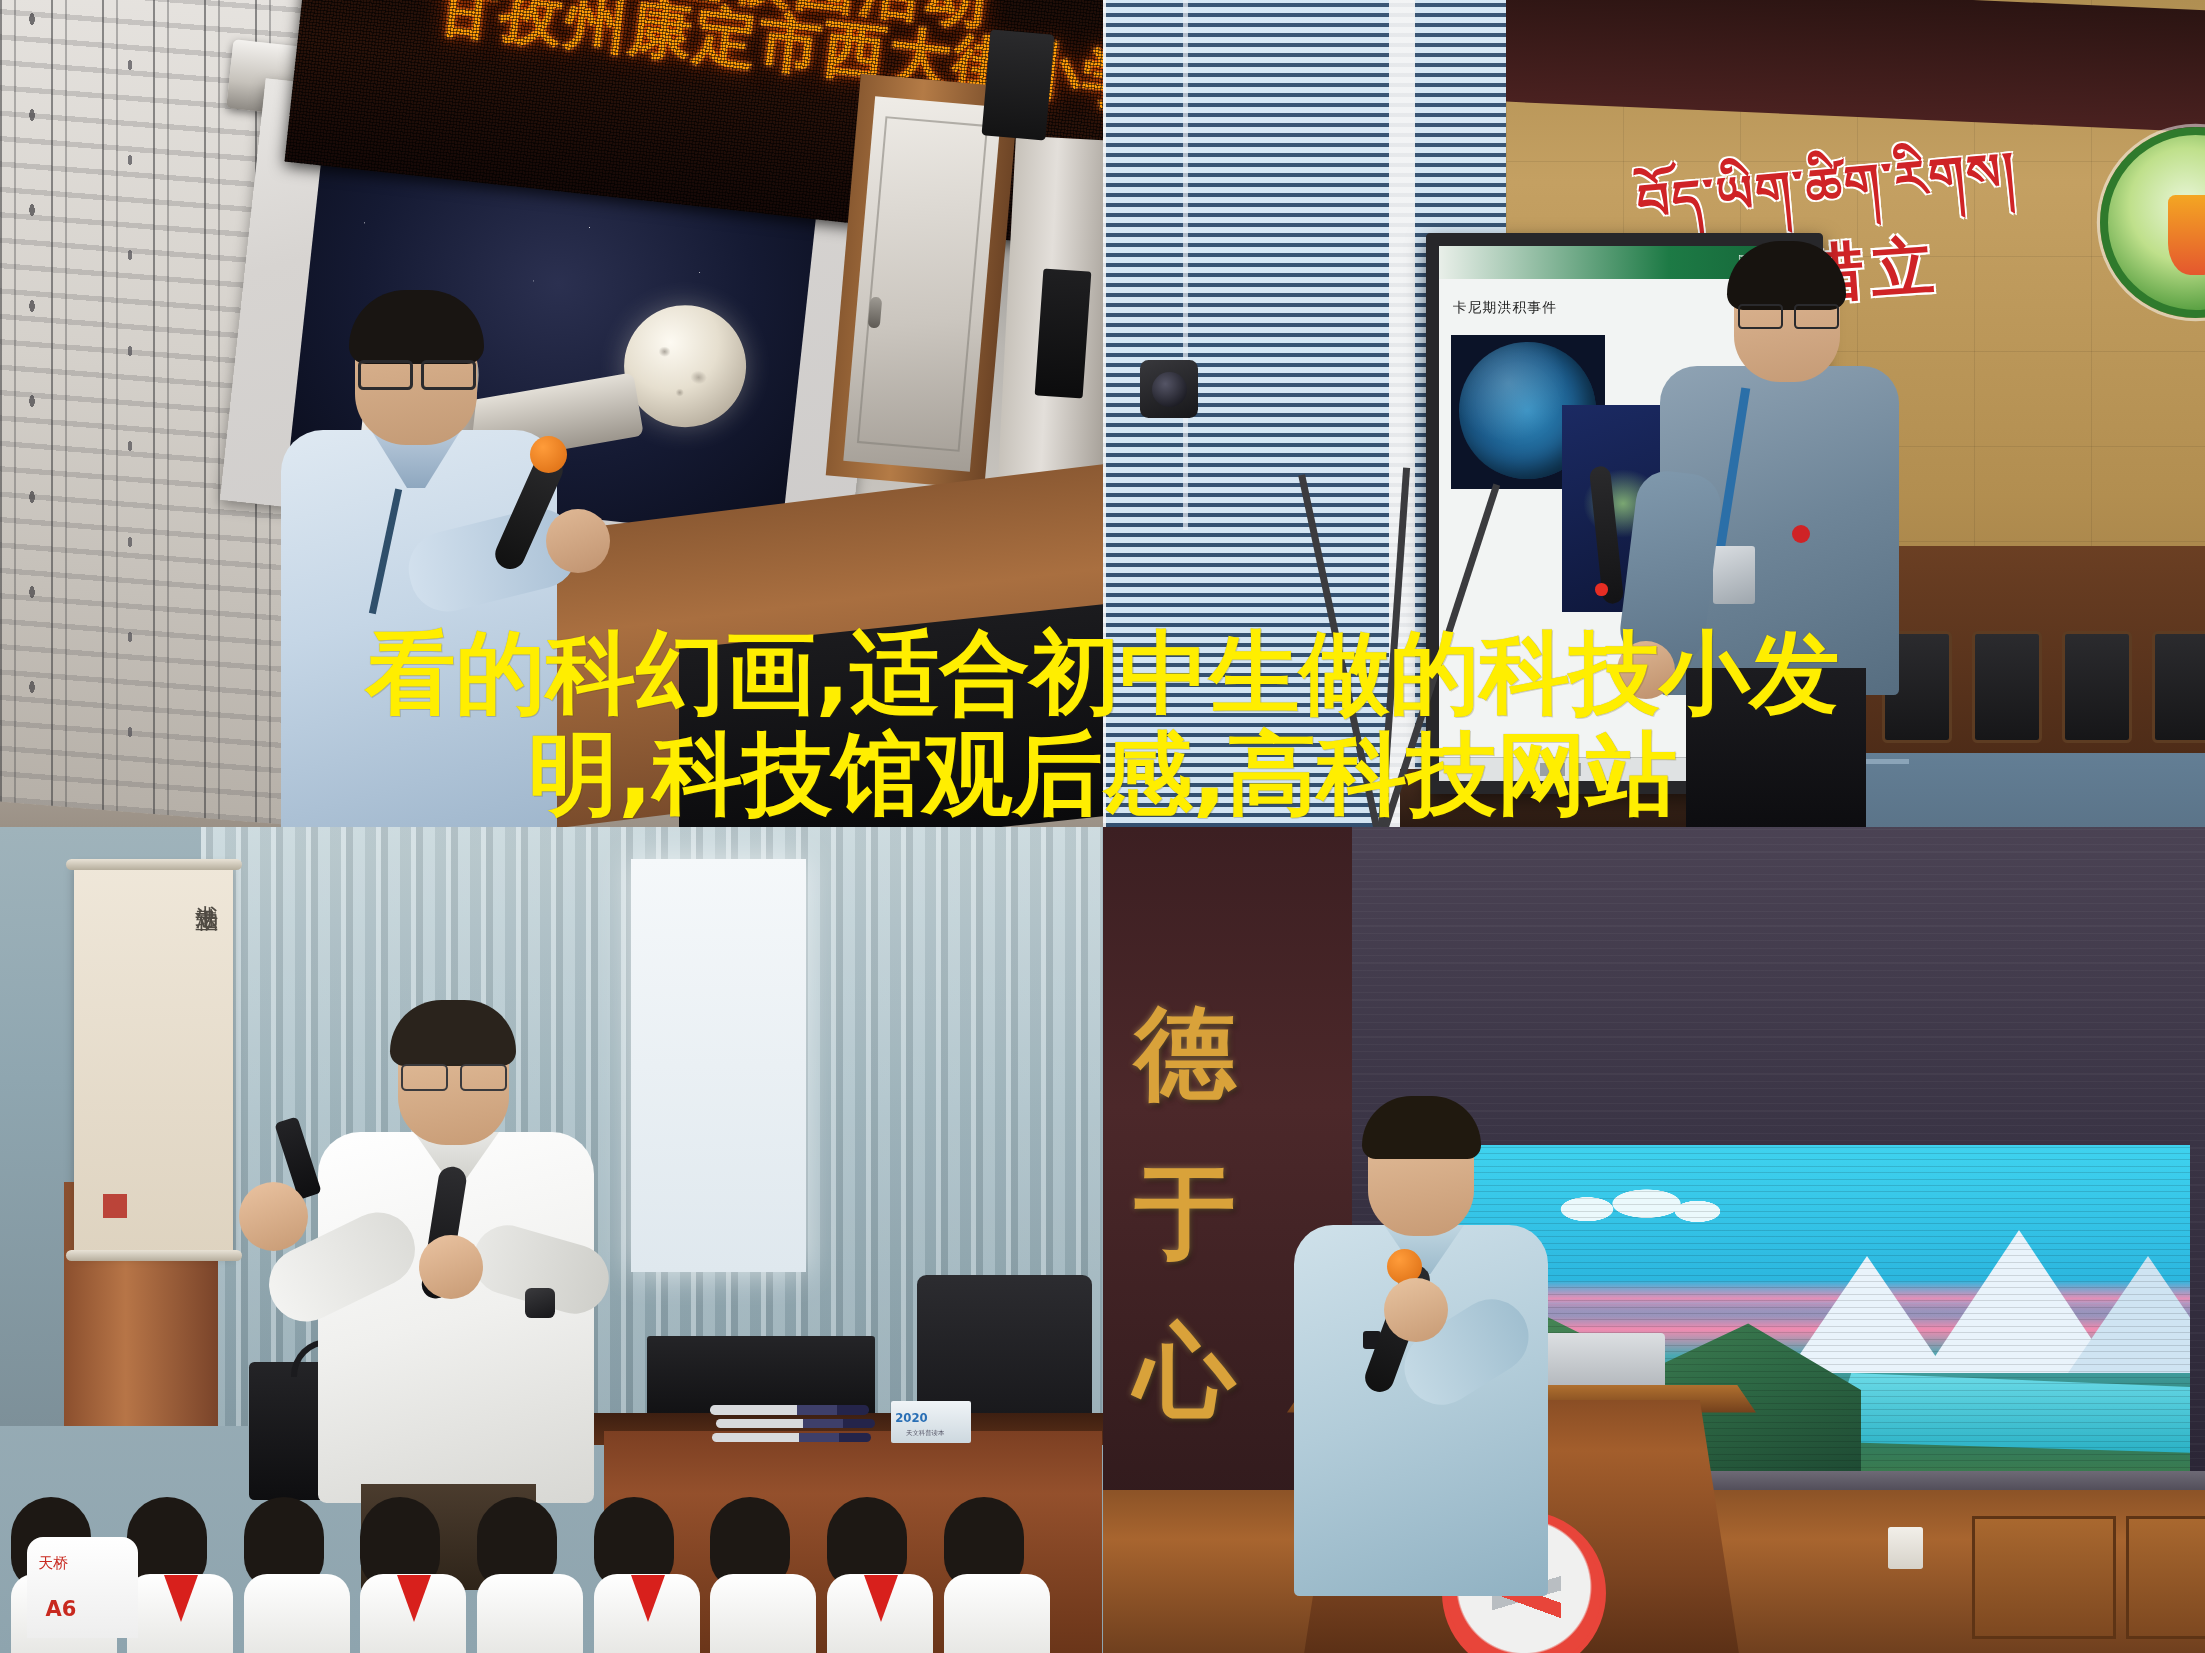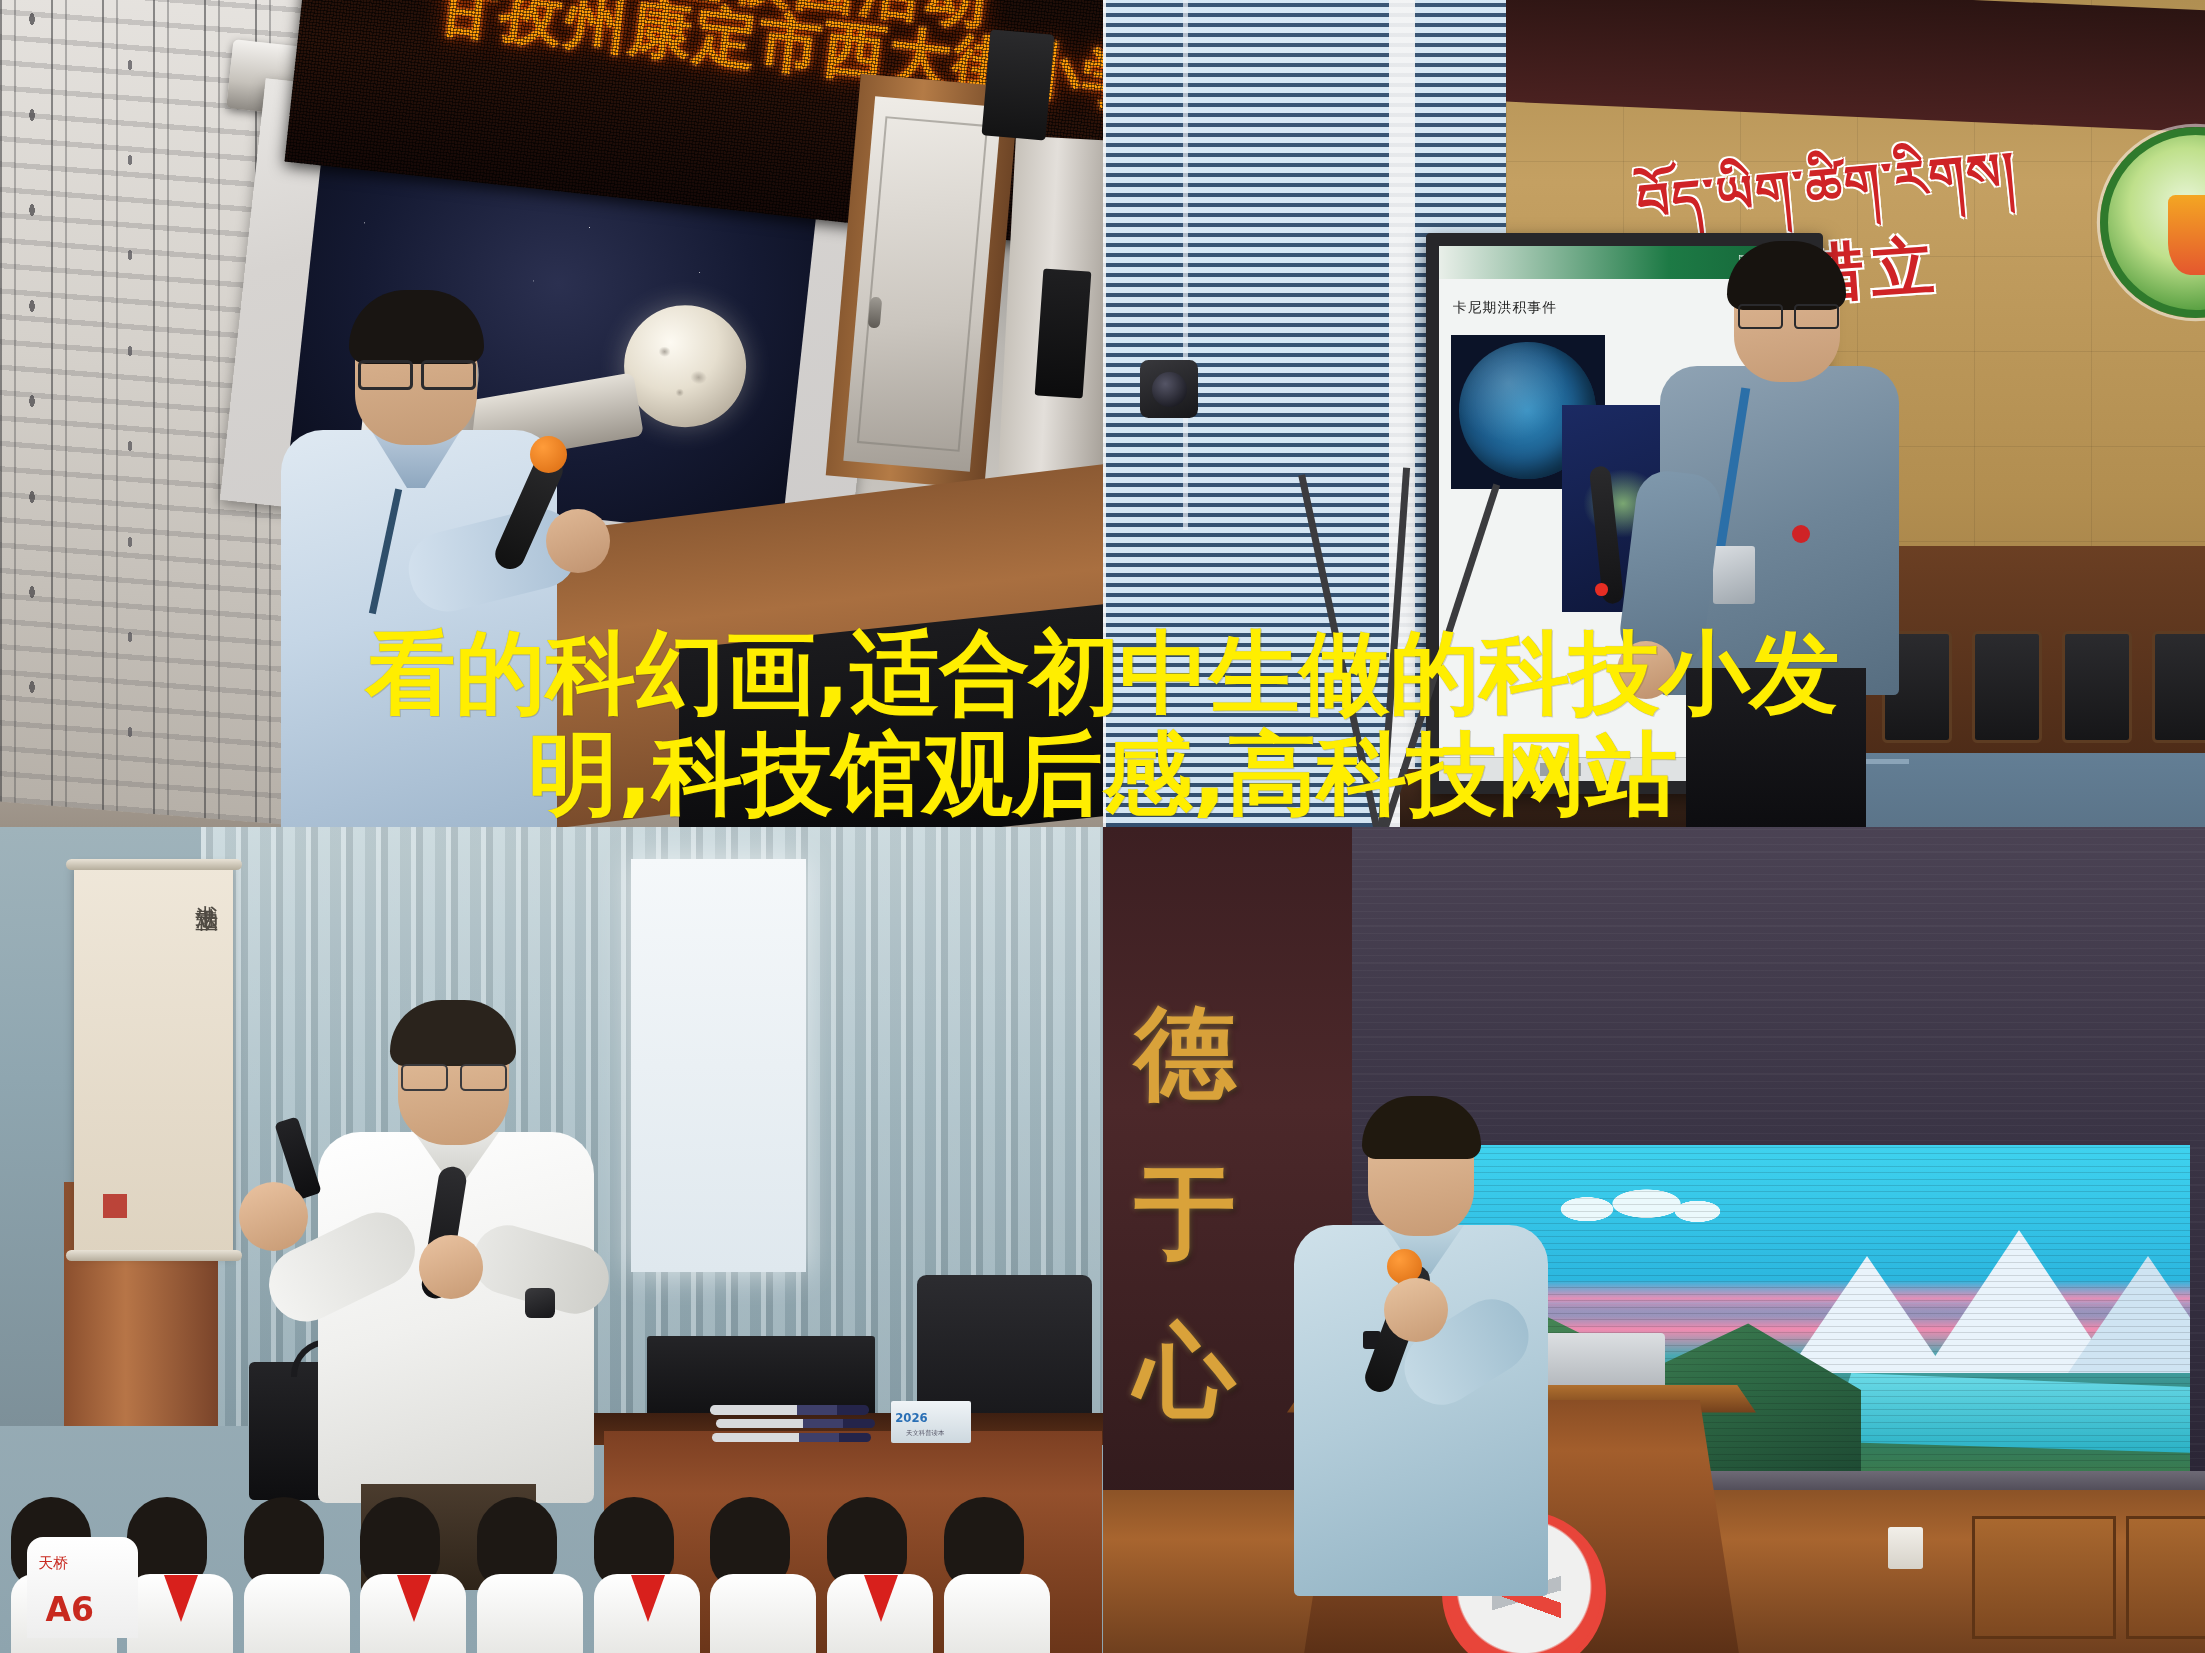--- a/index.html
+++ b/index.html
@@ -606,21 +606,21 @@
   }
   .bl-students .kid .tie{
     position:absolute;bottom:32px;left:37px;width:34px;height:47px;background:#d8201c;
     clip-path:polygon(0 0,100% 0,50% 100%);
   }
   .bl-patch{
     position:absolute;left:26.5px;bottom:16px;width:111px;height:101px;
     background:linear-gradient(180deg,#fff,#eee);border-radius:16px 16px 0 0;
   }
   .bl-patch span{
-    position:absolute;left:19px;bottom:9px;color:#c8291f;font-size:33px;font-weight:700;
+    position:absolute;left:19px;bottom:17px;color:#c8291f;font-size:21px;font-weight:700;
     font-family:"DejaVu Sans",sans-serif;
   }
   .bl-patch small{
     position:absolute;left:11.7px;top:17px;color:#c8291f;font-size:15px;
     font-family:"DejaVu Sans",sans-serif;
   }
 
   
   #q-br{background:linear-gradient(180deg,#3a2f33,#241d20);}
   .br-calwall{
@@ -938,21 +938,21 @@
     <div class="bl-chair"></div>
     <div class="bl-monitor"></div>
     <div class="bl-podiumtop"></div>
     <div class="bl-podium"></div>
     <div class="bl-pens">
       <i></i>
       <i></i>
       <i></i>
     </div>
     <div class="bl-box">
-      <span>2026</span>
+      <span>2020</span>
       <small>天文科普读本</small>
     </div>
 
     <div class="bl-teacher">
       <div class="polo"></div>
       <div class="collar"></div>
       <div class="pants"></div>
       <div class="armR"></div>
       <div class="armL"></div>
       <div class="watch"></div>

